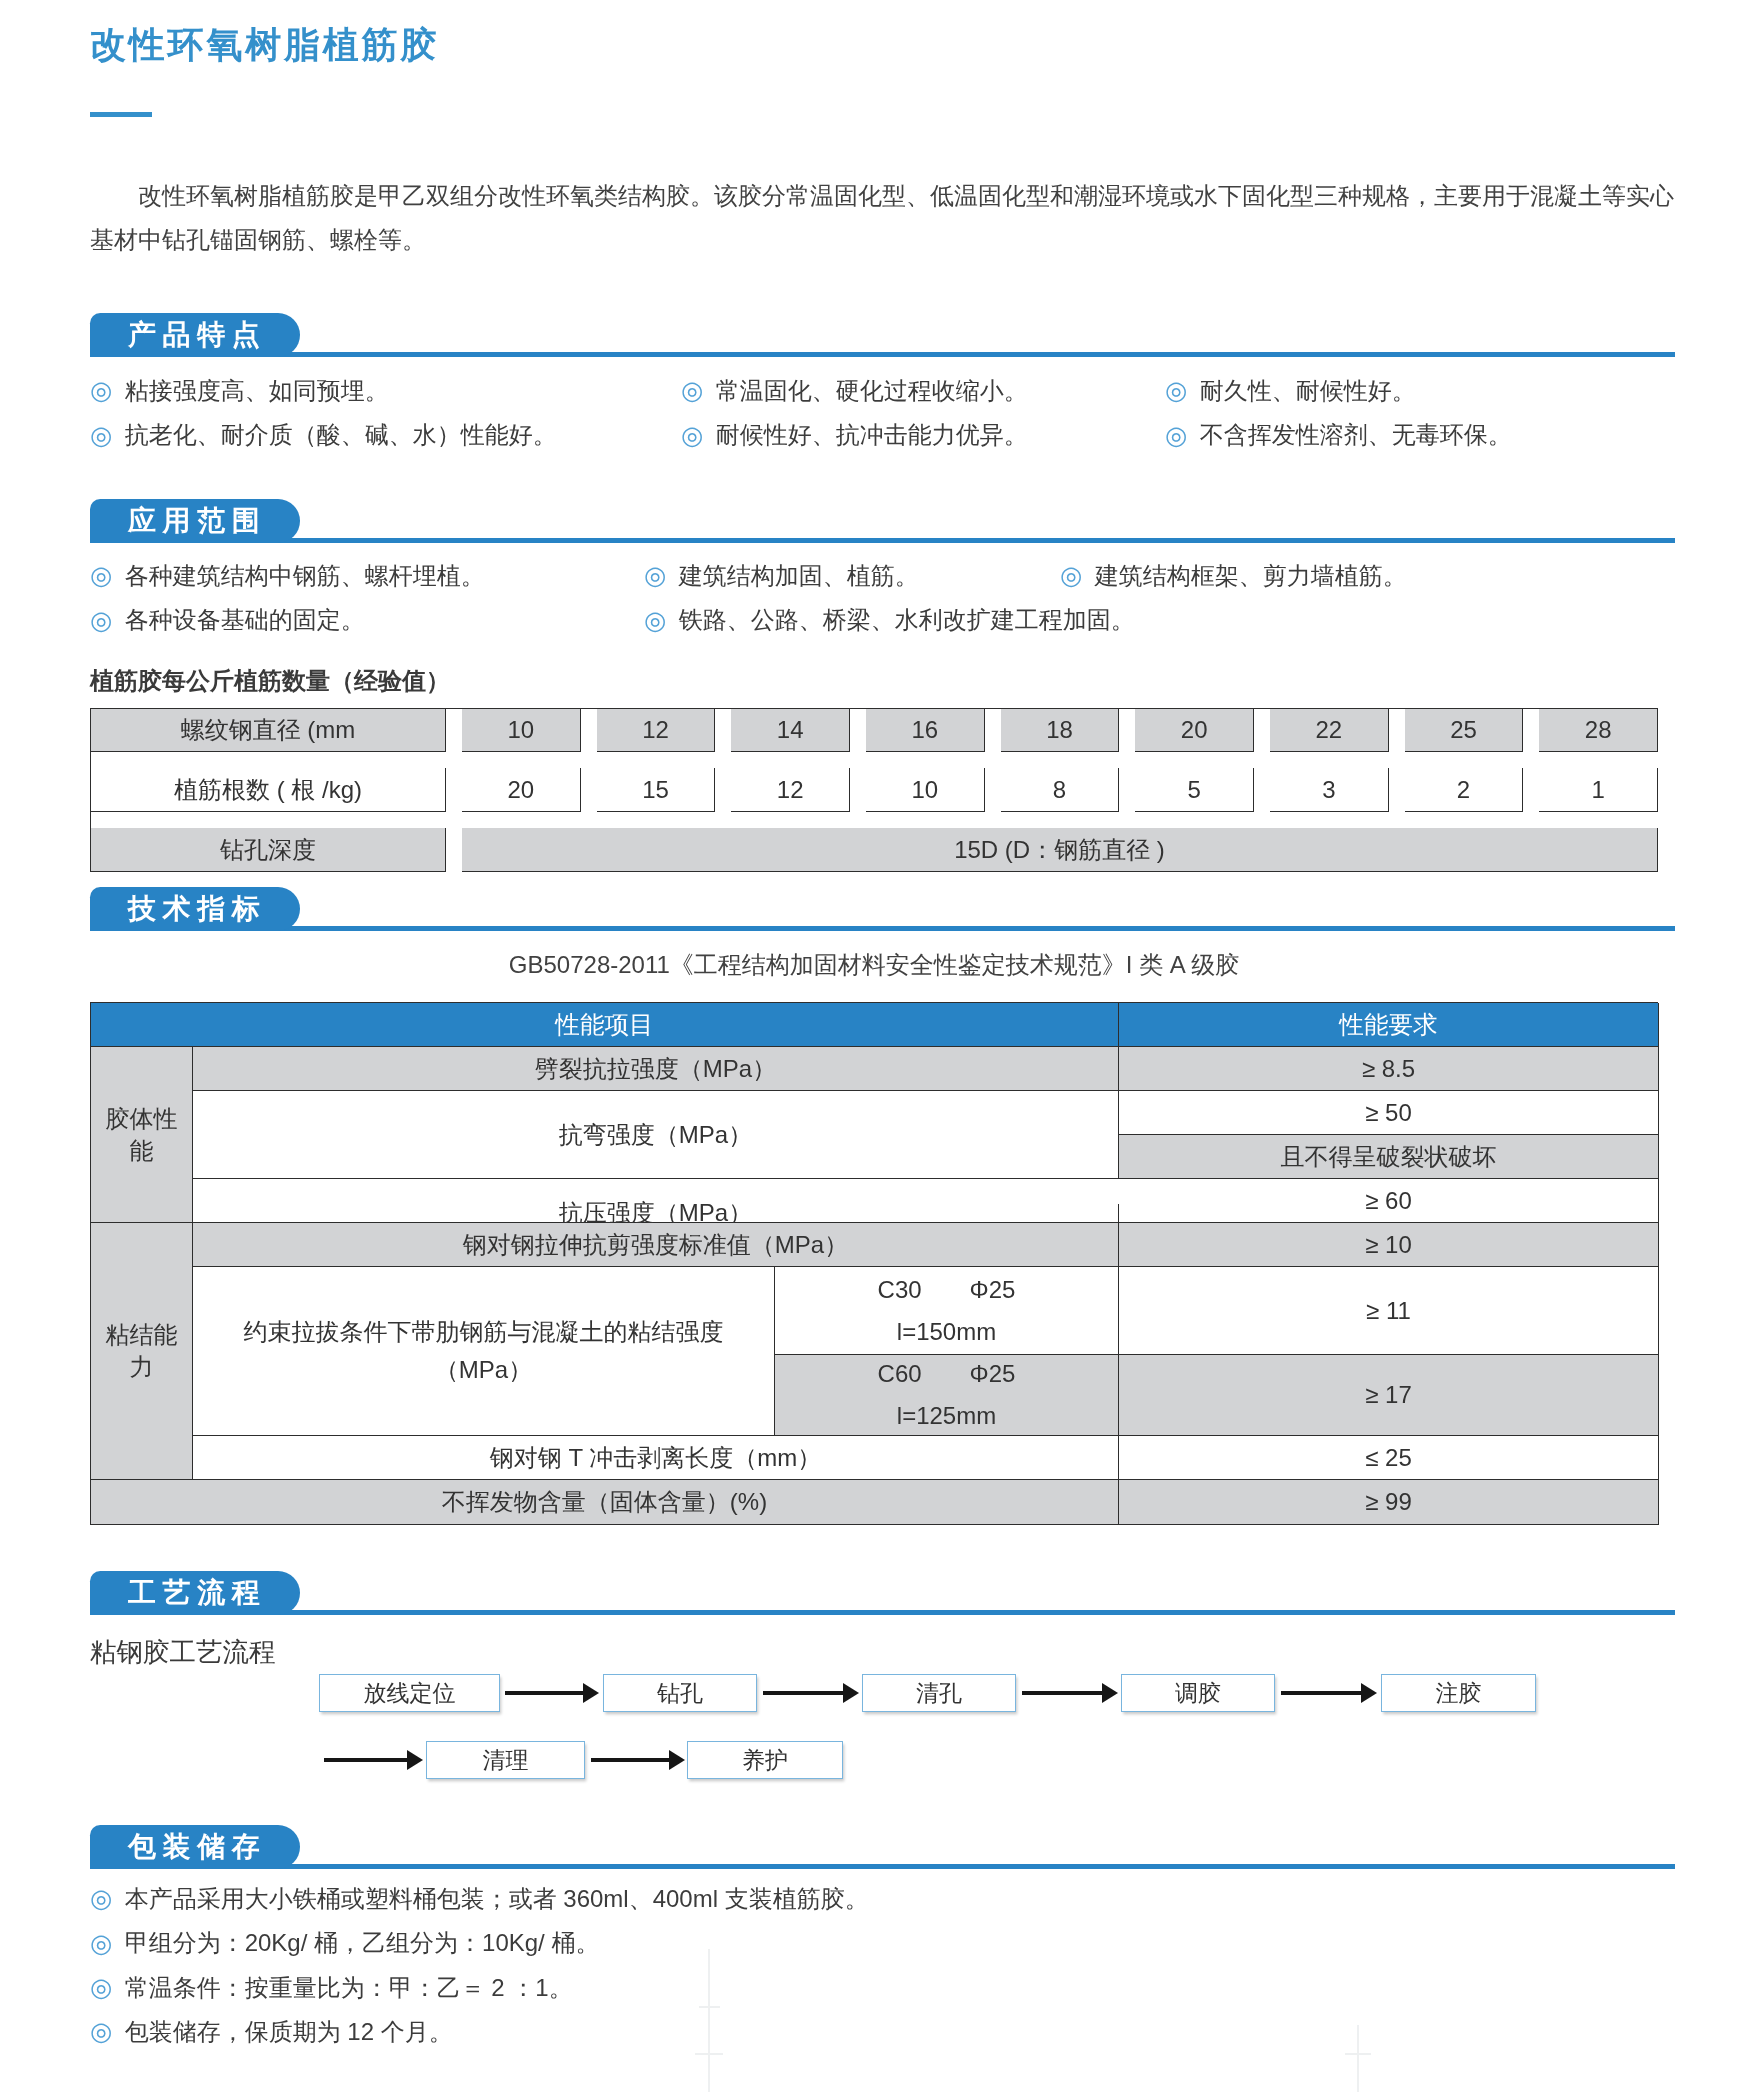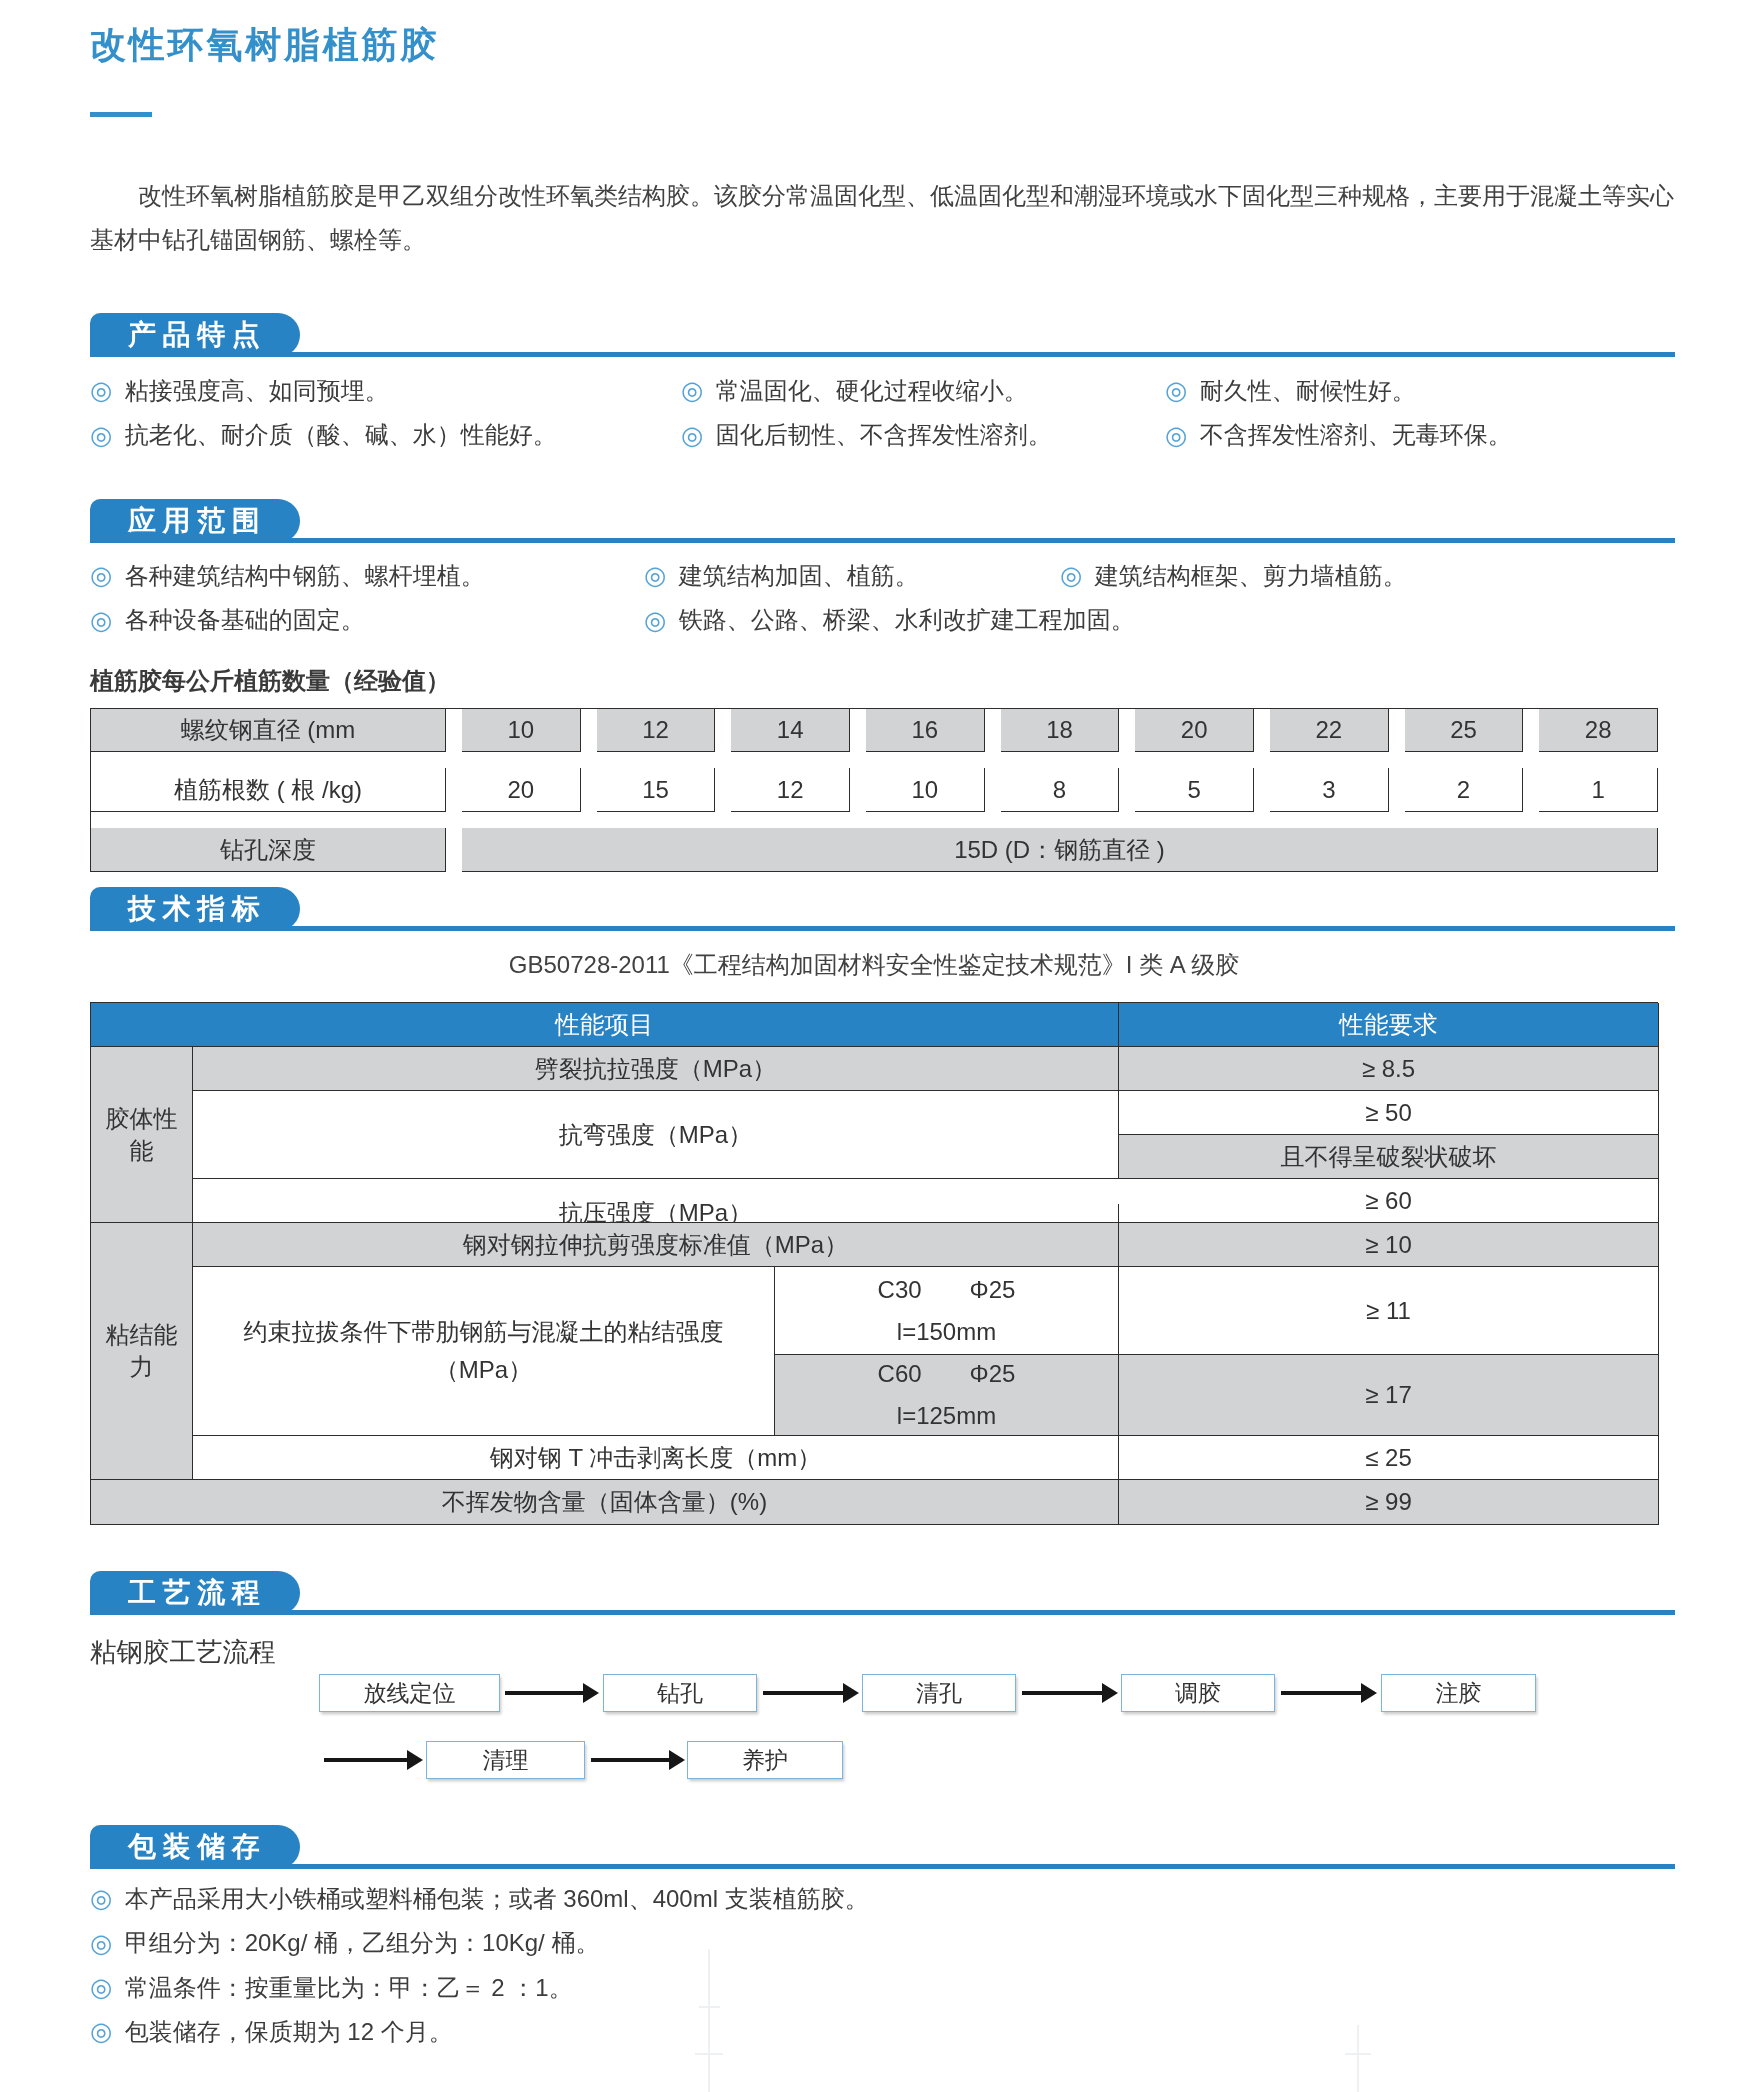--- a/index.html
+++ b/index.html
@@ -80,21 +80,21 @@
     <div class="b-item">
         <span class="bullet">◎</span>
         <span>耐久性、耐候性好。</span>
       </div>
     <div class="b-item">
         <span class="bullet">◎</span>
         <span>抗老化、耐介质（酸、碱、水）性能好。</span>
       </div>
     <div class="b-item">
         <span class="bullet">◎</span>
-        <span>固化后韧性、不含挥发性溶剂。</span>
+        <span>耐候性好、抗冲击能力优异。</span>
       </div>
     <div class="b-item">
         <span class="bullet">◎</span>
         <span>不含挥发性溶剂、无毒环保。</span>
       </div>
   </div>
 
   <div class="section-bar" style="top:499px">
     <div class="underbar"></div>
     <div class="badge">

